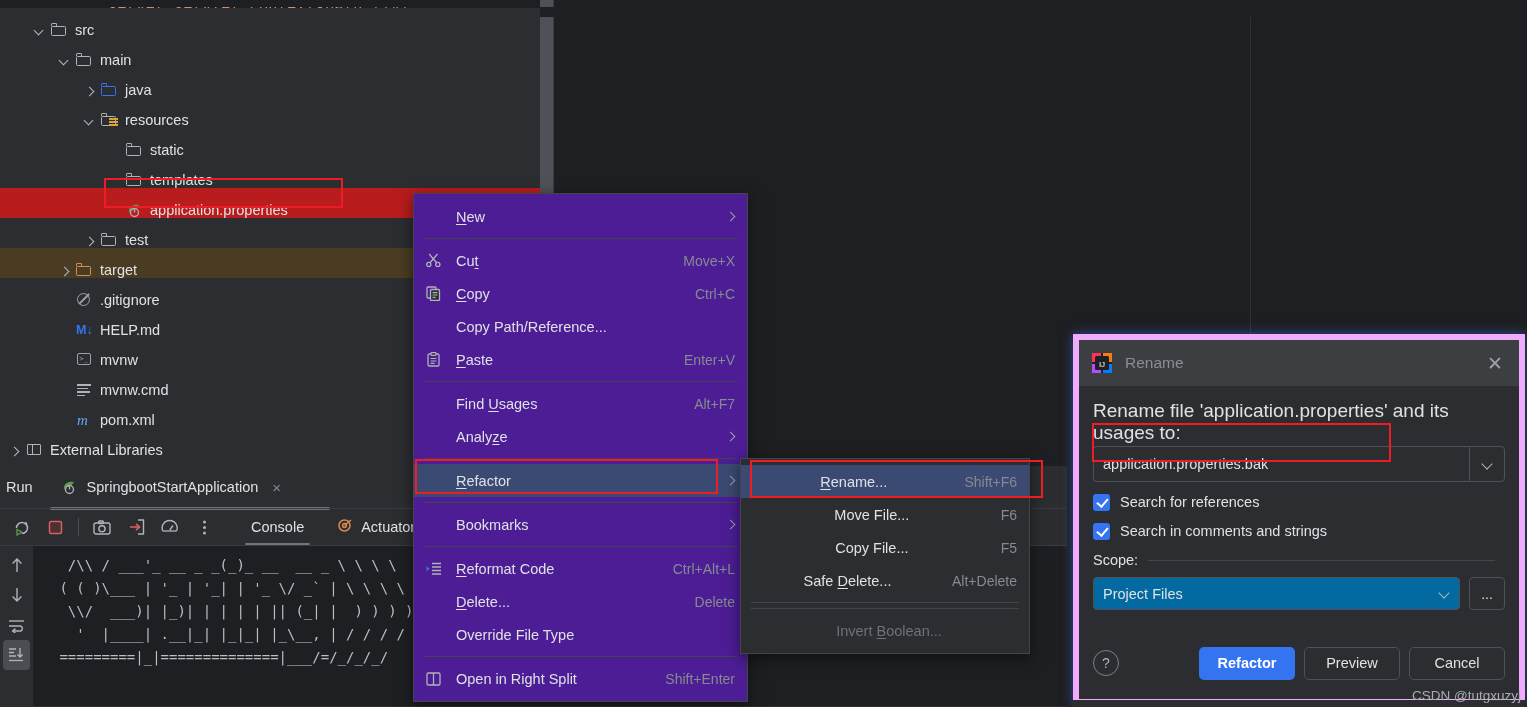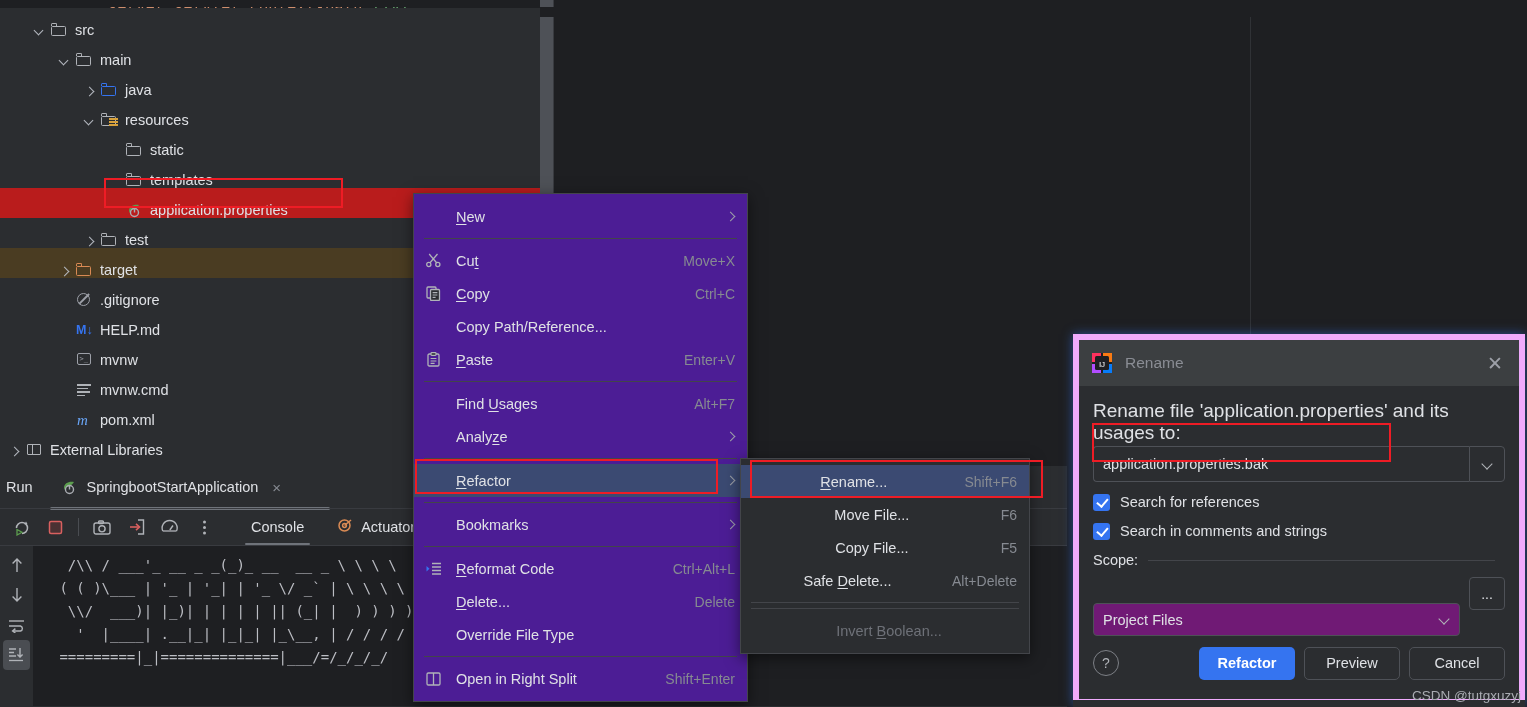--- a/index.html
+++ b/index.html
@@ -232,23 +232,23 @@
   .cbox::after {
     content: ""; position: absolute; left: 5.5px; top: 2.2px; width: 4.5px; height: 9px;
     border-right: 2.2px solid #fff; border-bottom: 2.2px solid #fff; transform: rotate(40deg);
   }
   .cb-label { color: #dfe1e5; font-size: 14.5px; }
   .scope-hdr { display: flex; align-items: center; margin: 4px 0 9px 0; }
   .scope-hdr span { color: #dfe1e5; font-size: 14.5px; margin-right: 10px; }
   .scope-hdr .rule { flex: 1; height: 1px; background: #43454a; }
   .scope-row { display: flex; gap: 9px; }
   .scope-select {
-    flex: 1; height: 33px; background: #701a75; border: 1px solid #4e5157;
+    flex: 1; height: 33px; background: #0369a1; border: 1px solid #4e5157;
     border-radius: 4px; display: flex; align-items: center; padding: 0 9px;
-    color: #dfe1e5; font-size: 14.5px; margin-top: 26px;
+    color: #dfe1e5; font-size: 14.5px;
   }
   .scope-select .cv { margin-left: auto; }
   .scope-dots {
     width: 36px; height: 33px; background: #2b2d30; border: 1px solid #4e5157;
     border-radius: 4px; color: #dfe1e5; font-size: 14px;
     display: flex; align-items: center; justify-content: center;
   }
   .dlg-footer {
     position: absolute; left: 0; right: 0; bottom: 0; height: 72px;
     display: flex; align-items: center; padding: 0 14px;

